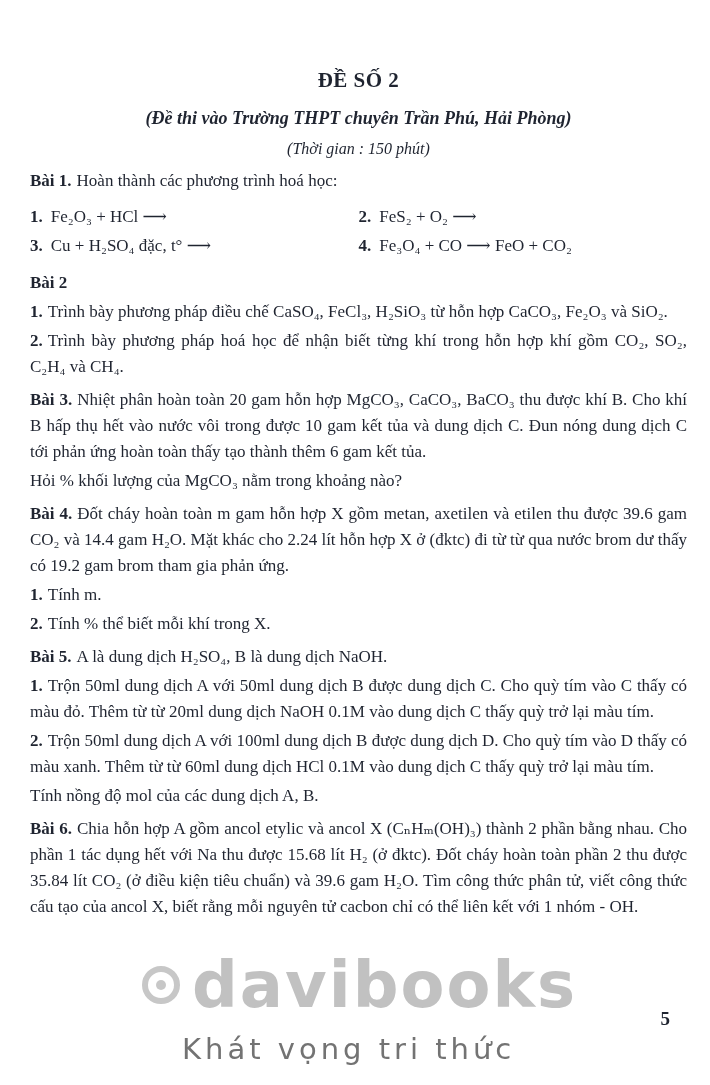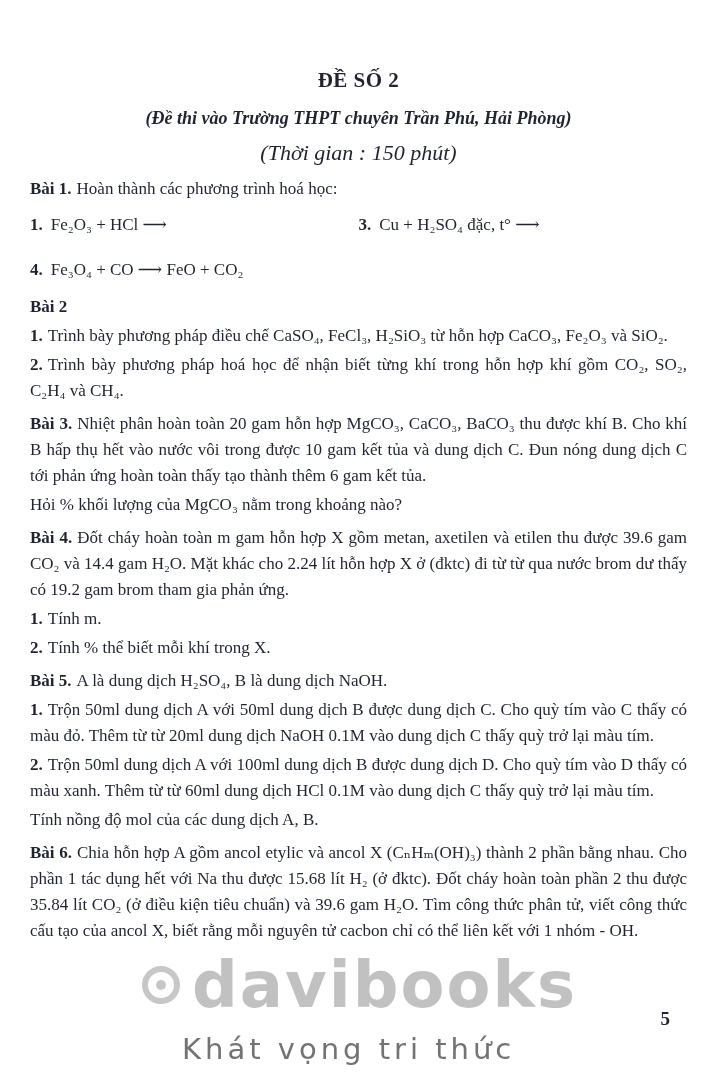--- a/index.html
+++ b/index.html
@@ -8,27 +8,27 @@
     background:#ffffff;
     font-family:"Liberation Serif","DejaVu Serif",serif;
     color:#1f2430;
     position:relative;
     overflow:hidden;
   }
   .page { position:relative; padding:68px 23px 0 30px; z-index:2; }
 
   .title   { text-align:center; font-weight:bold; font-size:21px; letter-spacing:.5px; }
   .subtitle{ text-align:center; font-weight:bold; font-style:italic; font-size:18px; margin-top:15px; }
-  .duration{ text-align:center; font-style:italic; font-size:22px; margin-top:11px; margin-bottom:10px; }
+  .duration{ text-align:center; font-style:italic; font-size:16px; margin-top:11px; margin-bottom:10px; }
 
   p { margin:3px 0; font-size:17px; line-height:26px; text-align:justify; }
   .lbl { font-weight:bold; margin-right:5px; }
   .numlbl { font-weight:bold; margin-right:5px; }
 
-  .eq-grid { display:grid; grid-template-columns:1fr 1fr; row-gap:24px; margin:12px 0 14px; font-size:17px; }
+  .eq-grid { display:grid; grid-template-columns:1fr 1fr; row-gap:8px; margin:12px 0 14px; font-size:17px; }
   .eq b { font-weight:bold; margin-right:8px; }
 
   .section-gap { margin-top:7px; }
 
   .watermark {
     position:absolute; left:138px; top:948px; z-index:1;
     font-family:"DejaVu Sans","Liberation Sans",sans-serif;
     font-size:64px; font-weight:bold; color:#8f8f8f; opacity:.55;
     letter-spacing:2px; pointer-events:none; display:flex; align-items:center; gap:8px;text-align:center;
   }
@@ -51,20 +51,21 @@
   <div class="title">ĐỀ SỐ 2</div>
   <div class="subtitle">(Đề thi vào Trường THPT chuyên Trần Phú, Hải Phòng)</div>
   <div class="duration">(Thời gian : 150 phút)</div>
 
   <p>
     <span class="lbl">Bài 1.</span><span>Hoàn thành các phương trình hoá học:</span>
   </p>
 
   <div class="eq-grid">
     <div class="eq"><b>1.</b><span>Fe₂O₃ + HCl ⟶</span></div>
+    <div class="eq"><b>2.</b><span>FeS₂ + O₂ ⟶</span></div>
     <div class="eq"><b>3.</b><span>Cu + H₂SO₄ đặc, t° ⟶</span></div>
     <div class="eq"><b>4.</b><span>Fe₃O₄ + CO ⟶ FeO + CO₂</span></div>
   </div>
 
   <p class="section-gap">
     <span class="lbl">Bài 2</span>
   </p>
   <p>
     <span class="numlbl">1.</span><span>Trình bày phương pháp điều chế CaSO₄, FeCl₃, H₂SiO₃ từ hỗn hợp CaCO₃, Fe₂O₃ và SiO₂.</span>
   </p>

